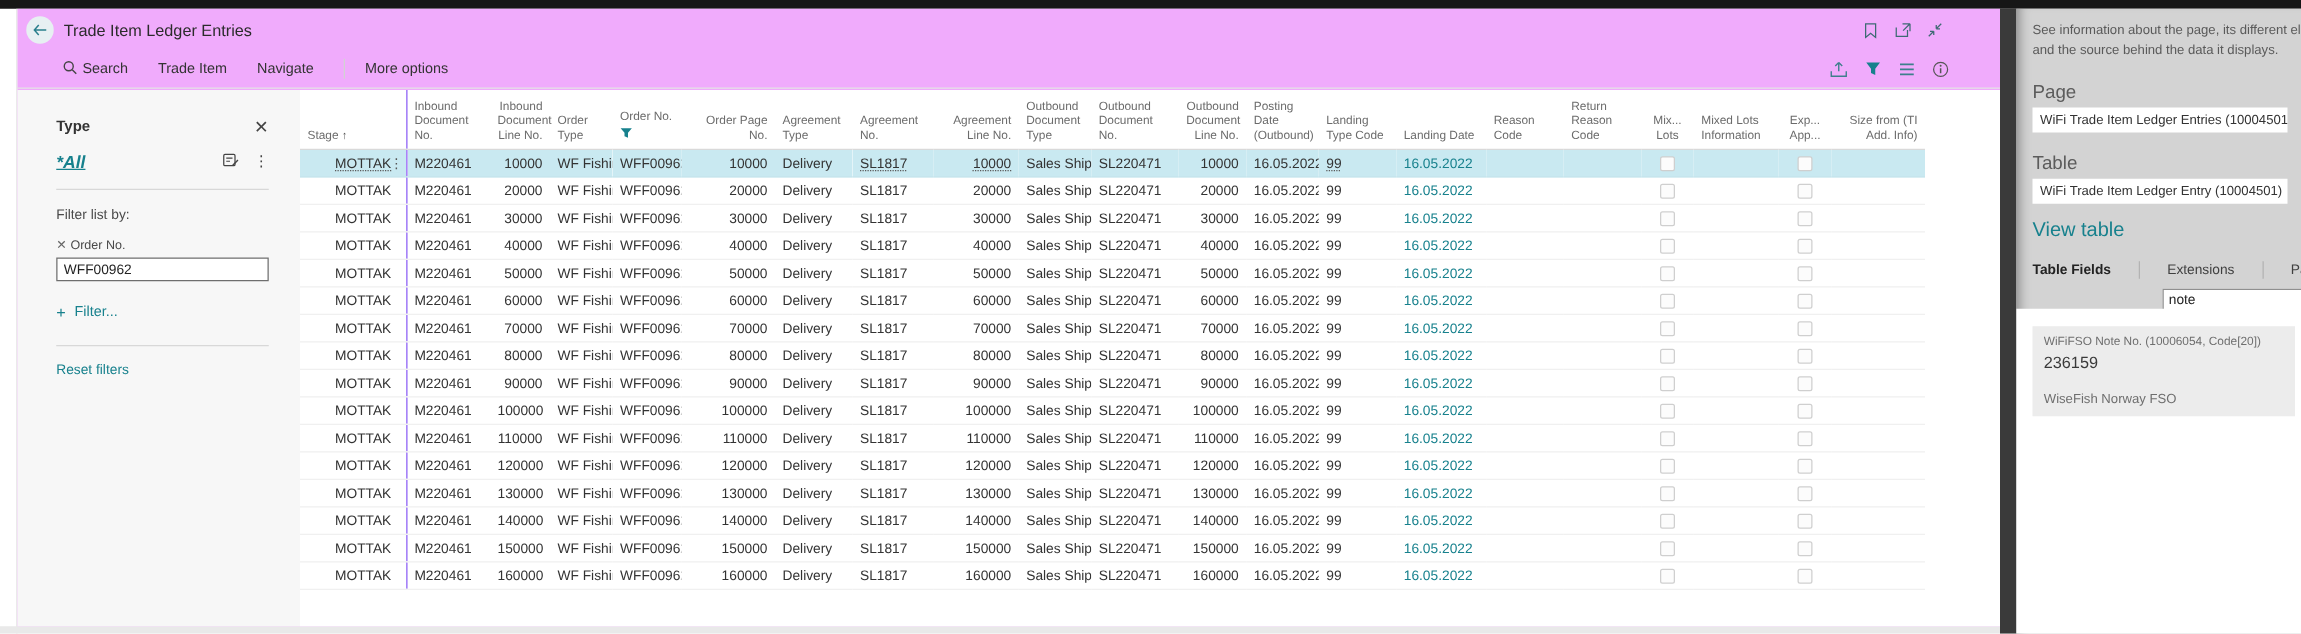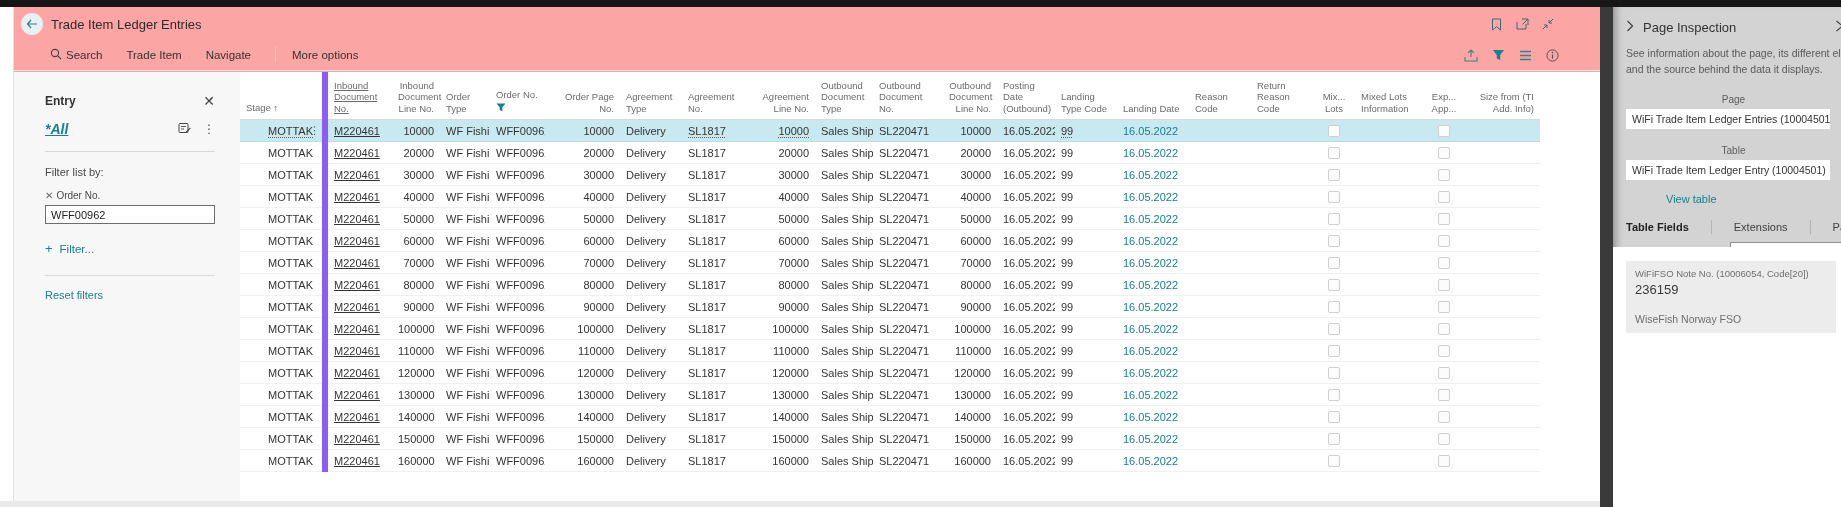--- a/index.html
+++ b/index.html
@@ -6,21 +6,21 @@
   body{
     width:1841px;height:507px;position:relative;overflow:hidden;
     background:#ffffff;font-family:"Liberation Sans",sans-serif;
     -webkit-font-smoothing:antialiased;
   }
   .topbar{position:absolute;left:0;top:0;width:1841px;height:7px;background:#161616;}
   .left-gutter-line{position:absolute;left:13px;top:7px;bottom:0;width:1px;background:#e3e3e3;}
   .bottom-strip{position:absolute;left:0;bottom:0;width:1600px;height:6px;background:#e9e9e9;}
 
   
-  .main{position:absolute;left:14px;top:7px;width:1586px;height:494px;background:#fca5a5;}
+  .main{position:absolute;left:14px;top:7px;width:1586px;height:494px;background:#f0abfc;}
 
   .page-header{position:relative;height:33px;}
   .back-btn{position:absolute;left:7px;top:6px;width:22px;height:22px;border-radius:50%;
     background:#e7f0f2;display:flex;align-items:center;justify-content:center;cursor:pointer;}
   .back-btn svg{display:block;}
   .page-title{position:absolute;left:37px;top:10px;font-size:13px;color:#2b2b2b;}
   .header-icons{position:absolute;right:44px;top:9px;display:flex;gap:10px;align-items:center;}
   .icon-btn{width:16px;height:16px;display:flex;align-items:center;justify-content:center;cursor:pointer;}
 
   .toolbar{position:relative;height:31px;border-bottom:1px solid #e3e3e3;display:flex;align-items:center;
@@ -52,43 +52,43 @@
 
   
   .table-area{flex:1;overflow:hidden;background:#fff;}
   table{border-collapse:collapse;table-layout:fixed;width:1300px;}
   th{vertical-align:bottom;font-weight:normal;font-size:9.5px;color:#6b6b6b;text-align:left;
     padding:2px 6px 5px 6px;border-bottom:1px solid #d9d9d9;line-height:1.2;height:40px;box-sizing:content-box;}
   td{font-size:11px;color:#333;padding:0 6px;height:21px;border-bottom:1px solid #f0f0f0;
     white-space:nowrap;overflow:hidden;text-overflow:clip;}
   th.num,td.num{text-align:right;}
   th.ctr,td.ctr{text-align:center;}
-  th.freeze,td.freeze{border-left:6px solid #8b5cf6;text-decoration:underline;}
+  th.freeze,td.freeze{border-left:1px solid #8b5cf6;}
   tr.selected td{background:#c9e9f1;border-bottom-color:#b4dde7;}
   .link{color:#17818d;}
   .dotted{text-decoration:underline dotted #5a5a5a;text-underline-offset:2px;}
   .stage-cell{position:relative;padding-left:28px;}
   .row-menu{position:absolute;right:2px;top:4px;color:#555;font-size:11px;letter-spacing:0;cursor:pointer;}
   .cb{display:inline-block;width:10px;height:10px;border:1px solid #cfcfcf;border-radius:2px;background:#fcfcfc;vertical-align:middle;}
   .sort-arrow{font-size:9px;color:#555;}
   .hdr-funnel{display:block;margin-top:2px;}
 
   
   .separator{position:absolute;left:1600px;top:7px;width:13px;height:500px;background:#3a3a3a;}
   .panel{position:absolute;left:1613px;top:7px;width:228px;height:500px;background:#d3d3d3;overflow:hidden;
     box-shadow:inset 9px 0 9px -7px rgba(0,0,0,.38);}
   .panel-header{display:flex;align-items:center;padding:11px 0 0 13px;position:relative;}
   .panel-title{font-size:13px;color:#333;margin-left:9px;}
   .panel-close{position:absolute;right:-3px;top:11px;color:#444;}
   .panel-desc{padding:9px 0 0 13px;font-size:10.5px;color:#5a5a5a;line-height:1.55;}
   .panel-desc div{white-space:nowrap;overflow:hidden;}
-  .panel-label{padding:16px 0 0 13px;font-size:10px;color:#5c5c5c;text-align:center;}
+  .panel-label{padding:16px 0 0 13px;font-size:15px;color:#5c5c5c;}
   .panel-box{margin:4px 11px 0 13px;background:#fff;height:20px;line-height:20px;font-size:10.5px;color:#333;
     padding:0 6px;white-space:nowrap;overflow:hidden;}
-  .view-table{padding:13px 0 0 13px;font-size:11px;color:#17818d;cursor:pointer;margin-left:40px;}
+  .view-table{padding:13px 0 0 13px;font-size:16px;color:#17818d;cursor:pointer;}
   .panel-tabs{display:flex;align-items:center;margin-top:15px;padding-left:13px;font-size:11px;color:#3f3f3f;white-space:nowrap;gap:10px;}
   .panel-tab{cursor:pointer;}
   .panel-tab.active{font-weight:bold;color:#222;}
   .tab-sep{width:1px;height:14px;background:#b3b3b3;margin:0 12px;flex:none;}
   .panel-search{margin:8px 0 0 117px;width:124px;height:18px;background:#fff;border:1px solid #8f8f8f;
     display:flex;align-items:center;box-sizing:border-box;}
   .panel-search .q{flex:1;font-size:11px;color:#222;padding-left:4px;}
   .fields-area{position:absolute;left:0;right:0;top:240px;bottom:0;background:#fff;}
   .field-card{margin:14px 5px 0 13px;background:#ececec;padding:7px 9px 8px 9px;}
   .fc-title{font-size:9.5px;color:#6e6e6e;white-space:nowrap;overflow:hidden;}
@@ -171,21 +171,21 @@
             <circle cx="6.5" cy="3.6" r="0.8" fill="#555"></circle>
           </svg>
       </span>
     </div>
   </div>
 
   <div class="content">
 
     <div class="filter-pane">
       <div class="views-header">
-        <span class="views-title">Entry</span>
+        <span class="views-title">Type</span>
         <span class="views-close">✕</span>
       </div>
       <div class="view-all-row">
         <span class="view-all">*All</span>
         <span class="view-all-icons">
           <span>
             <svg width="13" height="12" viewBox="0 0 13 12">
                 <rect x="1" y="1.5" width="9" height="9" rx="1" stroke="#444" stroke-width="1" fill="none"></rect>
                 <path d="M3 4.5 h5 M3 7 h3" stroke="#444" stroke-width="0.9"></path>
                 <path d="M8 9.5 L12 5.5 l0.8 0.8 L8.8 10.3 L7.6 10.7 z" fill="#444"></path>
@@ -632,33 +632,20 @@
             </tr>
           </tbody>
         </table>
     </div>
   </div>
 </div>
 
 <div class="separator"></div>
 
 <div class="panel">
-  <div class="panel-header">
-    <span>
-      <svg width="8" height="12" viewBox="0 0 8 12">
-          <path d="M1.5 1 L6.5 6 L1.5 11" stroke="#444" stroke-width="1.3" fill="none"></path>
-        </svg>
-    </span>
-    <span class="panel-title">Page Inspection</span>
-    <span class="panel-close">
-      <svg width="9" height="12" viewBox="0 0 9 12">
-          <path d="M1.5 1 L7.5 6 L1.5 11" stroke="#444" stroke-width="1.2" fill="none"></path>
-        </svg>
-    </span>
-  </div>
   <div class="panel-desc">
     <div>See information about the page, its different elements,</div>
     <div>and the source behind the data it displays.</div>
   </div>
   <div class="panel-label">Page</div>
   <div class="panel-box">WiFi Trade Item Ledger Entries (10004501, List)</div>
   <div class="panel-label">Table</div>
   <div class="panel-box">WiFi Trade Item Ledger Entry (10004501)</div>
   <div class="view-table">View table</div>
   <div class="panel-tabs">

